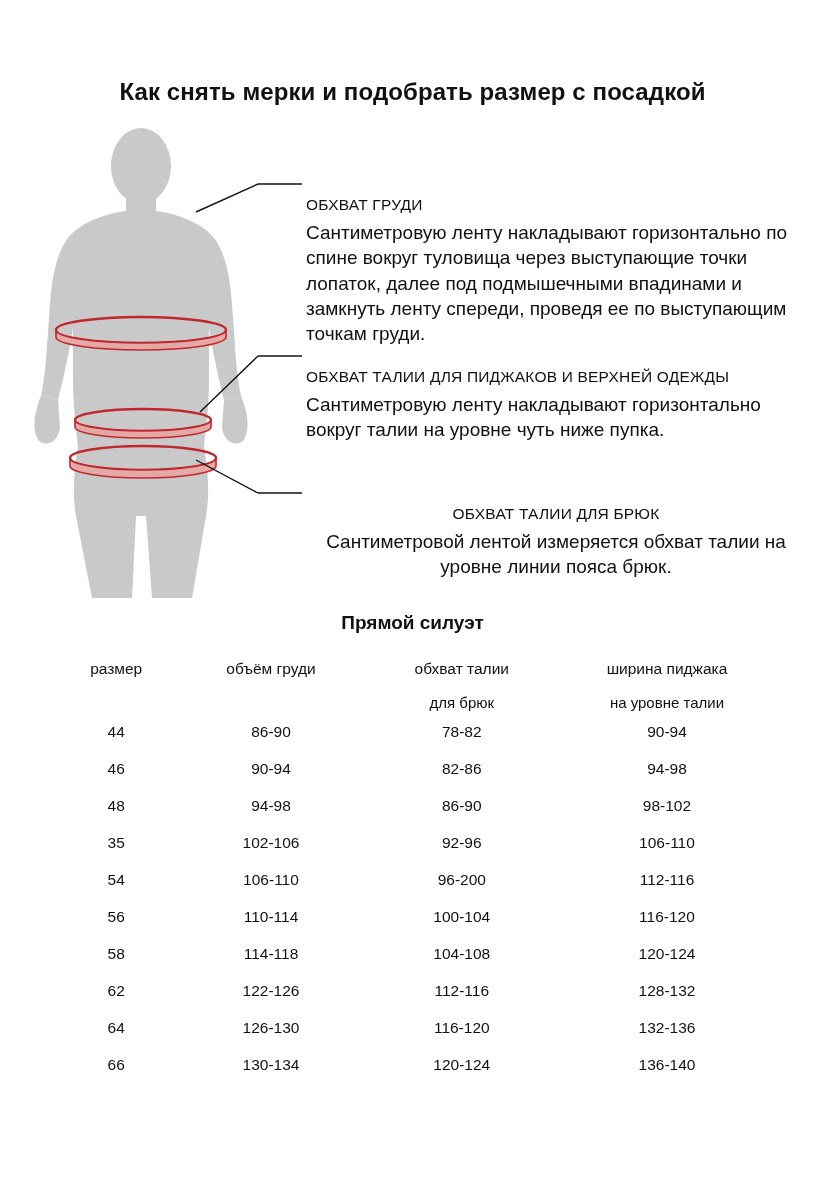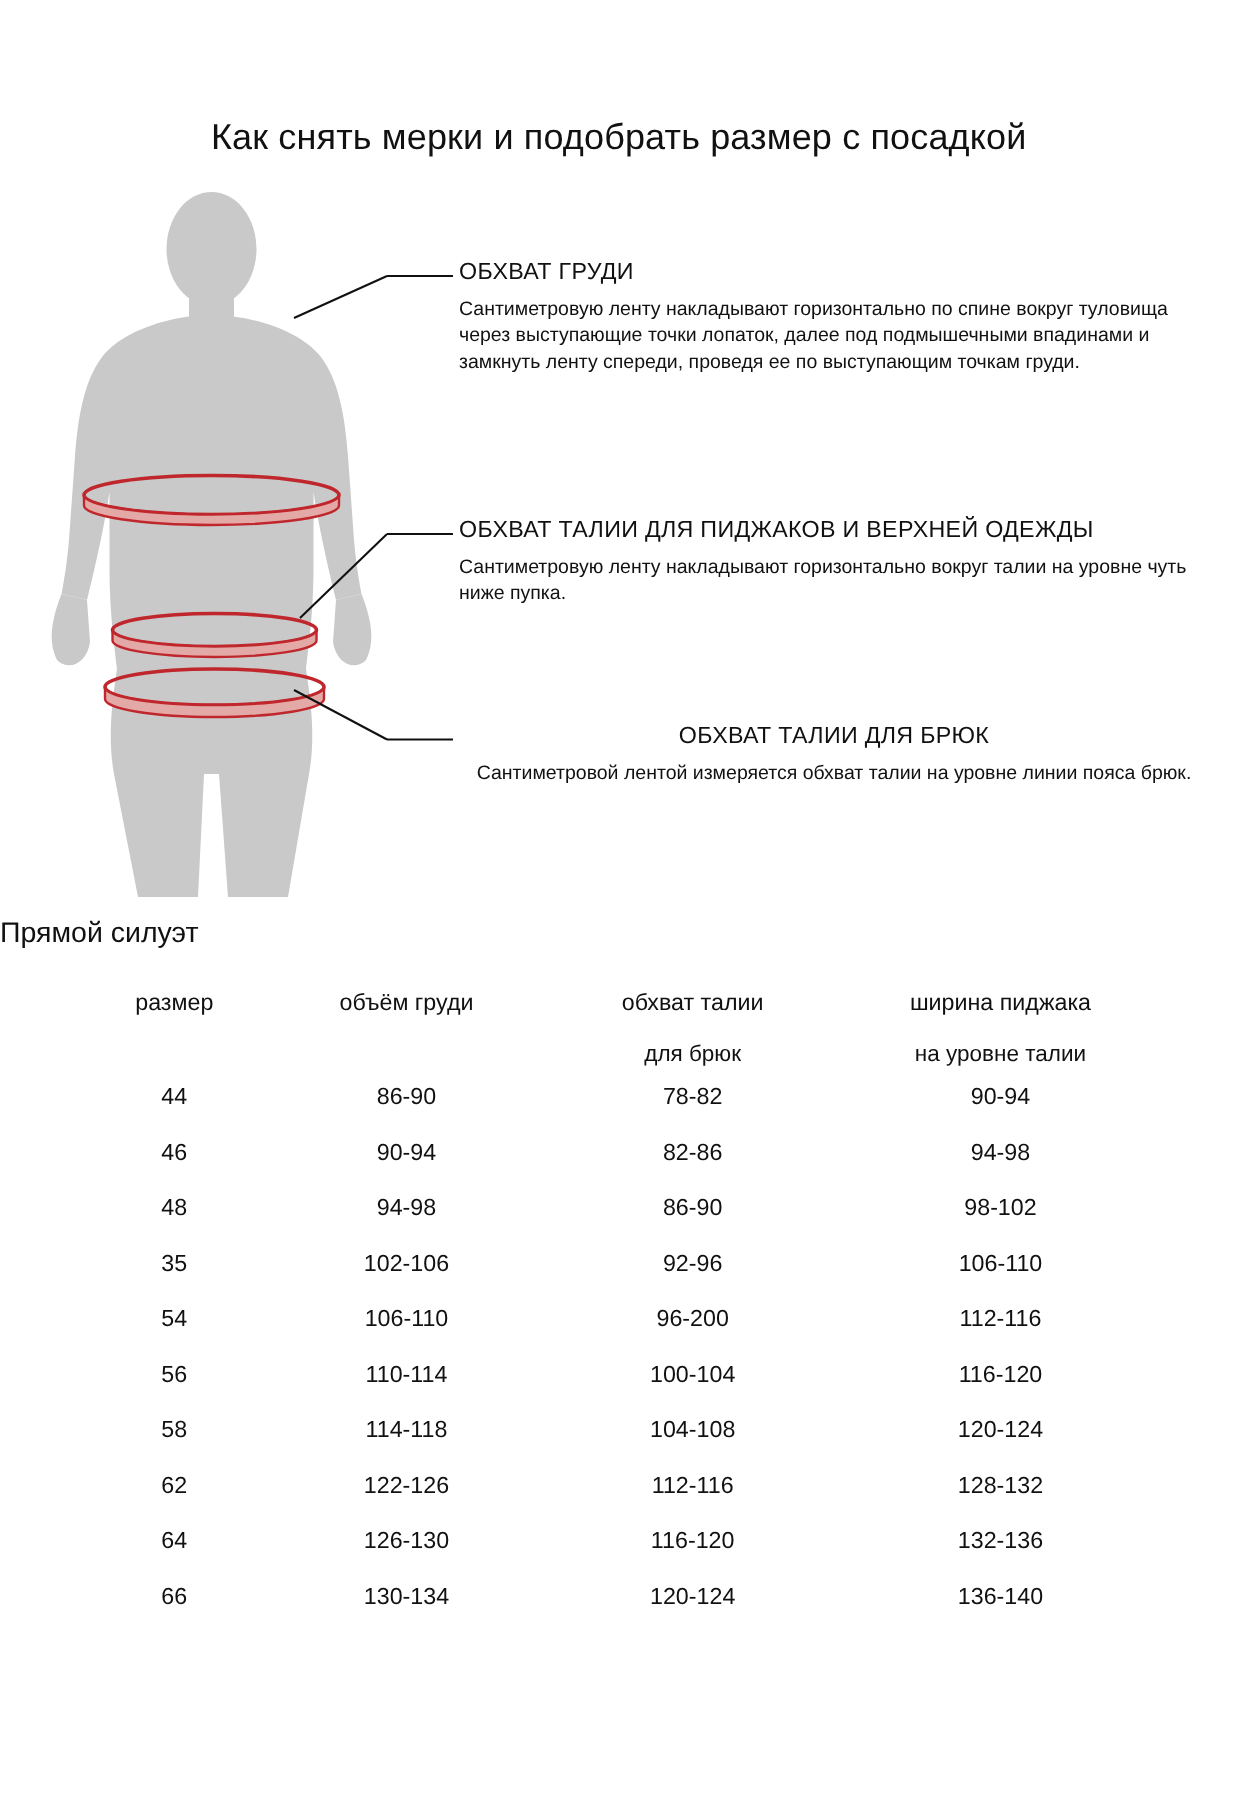--- a/index.html
+++ b/index.html
@@ -16,47 +16,48 @@
     overflow: hidden;
   }
 
   .page-title {
     position: absolute;
     top: 78px;
     left: 0;
     width: 825px;
     text-align: center;
     font-size: 24px;
-    font-weight: normal;
+    font-weight: bold;
     letter-spacing: 0.1px;
     color: #111111;
   }
 
   
   .figure-wrap {
     position: absolute;
     left: 20px;
     top: 128px;
     width: 280px;
     height: 490px;
   }
   .figure-svg { display: block; }
 
   
   .callout {
     position: absolute;
+    margin-top: 23px;
   }
   .callout-title {
     font-size: 15.5px;
     letter-spacing: 0.2px;
     color: #111111;
     white-space: nowrap;
   }
   .callout-body {
-    font-size: 13px;
+    font-size: 19px;
     line-height: 1.33;
     color: #111111;
     margin-top: 6px;
   }
 
   #callout-chest   { left: 306px; top: 173px; width: 500px; }
   #callout-jacket  { left: 306px; top: 345px; width: 515px; }
   #callout-trouser { left: 306px; top: 482px; width: 500px; text-align: center; }
 
   .leader-svg {
@@ -67,23 +68,23 @@
     height: 640px;
     pointer-events: none;
   }
 
   
   .table-title {
     position: absolute;
     top: 612px;
     left: 0;
     width: 825px;
-    text-align: left;
+    text-align: center;
     font-size: 19px;
-    font-weight: normal;
+    font-weight: bold;
     color: #111111;
   }
 
   .size-table {
     position: absolute;
     top: 660px;
     left: 55px;
     width: 720px;
     border-collapse: collapse;
   }

